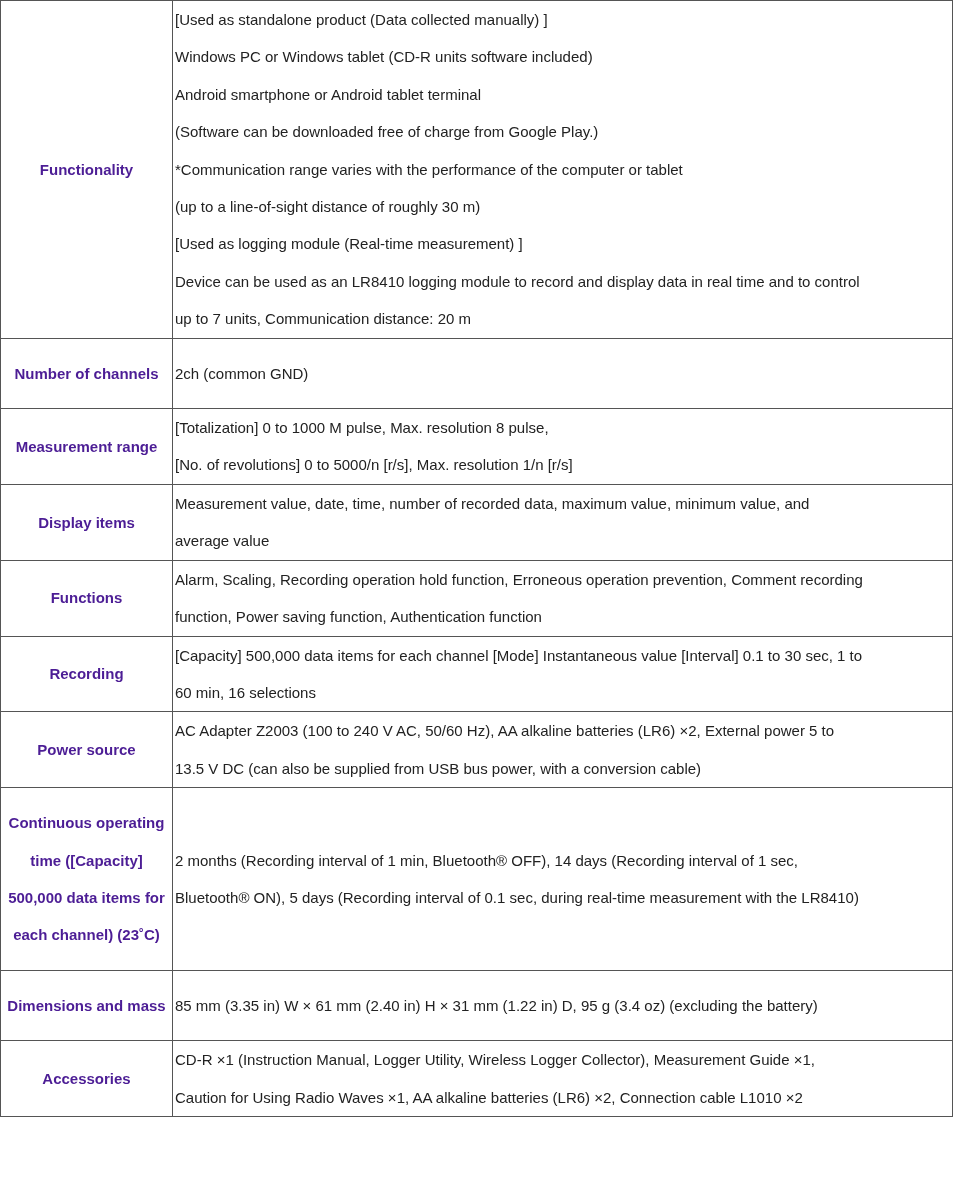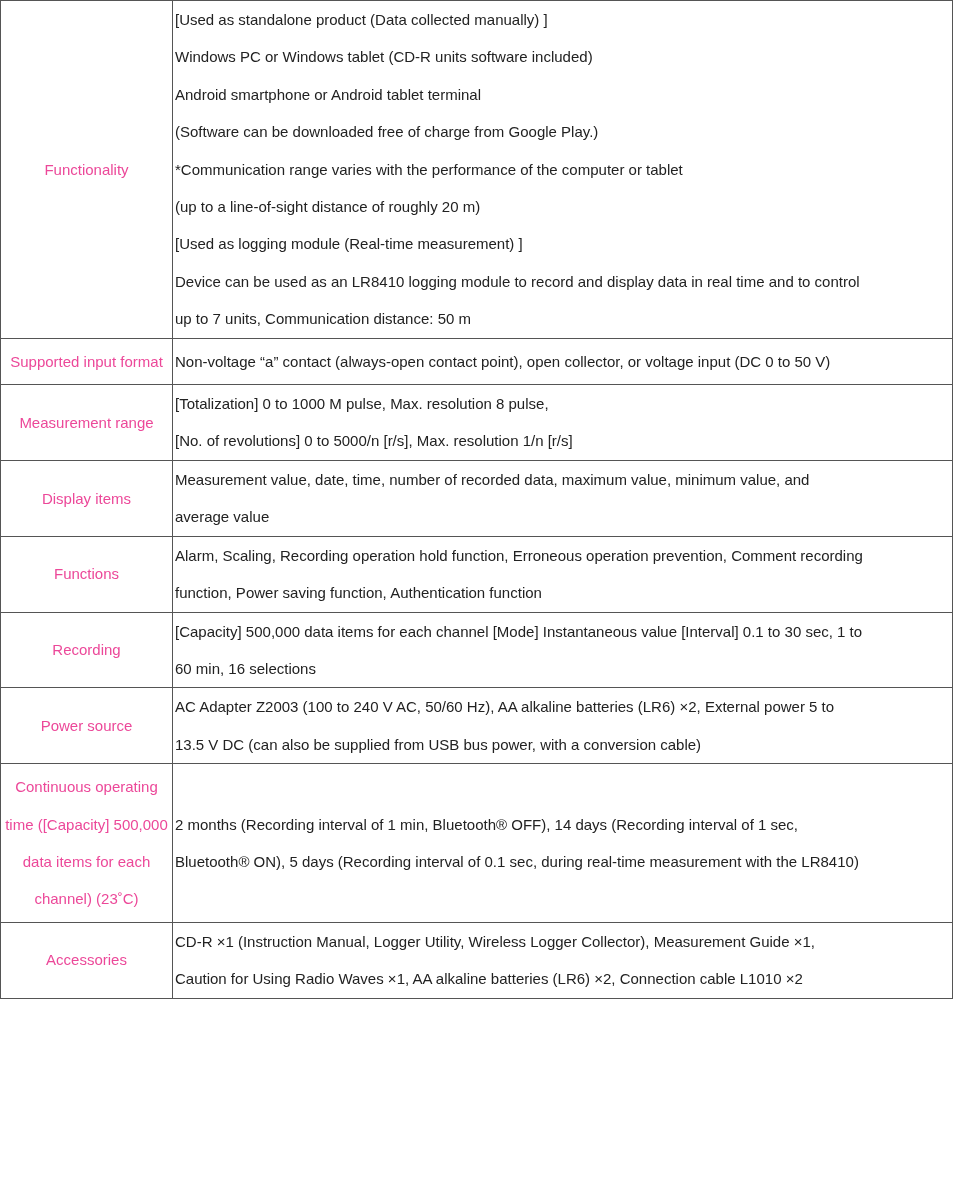--- a/index.html
+++ b/index.html
@@ -24,24 +24,24 @@
     table.spec col.label-col { width: 172px; }
     table.spec col.value-col { width: 780px; }
     table.spec td {
       border: 1px solid #555555;
       line-height: 37.4px;
       vertical-align: middle;
       padding: 0;
       margin-top: 45px;
     }
     table.spec td.label {
-      font-weight: normal;
+      font-weight: bold;
       text-align: center;
-      padding: 4px 4px;
-      color: #ec4899;
+      padding: 16px 4px;
+      color: #4c1d95;
     }
     table.spec td.value {
       text-align: left;
       padding: 0 0 0 2px;
     }
     .line { display: block; }
   </style>
 </head>
 <body>
 
@@ -53,35 +53,35 @@
   <tbody id="spec-body">
 
     <tr>
       <td class="label">Functionality</td>
       <td class="value">
         <span class="line">[Used as standalone product (Data collected manually) ]</span>
         <span class="line">Windows PC or Windows tablet (CD-R units software included)</span>
         <span class="line">Android smartphone or Android tablet terminal</span>
         <span class="line">(Software can be downloaded free of charge from Google Play.)</span>
         <span class="line">*Communication range varies with the performance of the computer or tablet</span>
-        <span class="line">(up to a line-of-sight distance of roughly 20 m)</span>
+        <span class="line">(up to a line-of-sight distance of roughly 30 m)</span>
         <span class="line">[Used as logging module (Real-time measurement) ]</span>
         <span class="line">Device can be used as an LR8410 logging module to record and display data in real time and to control</span>
-        <span class="line">up to 7 units, Communication distance: 50 m</span>
+        <span class="line">up to 7 units, Communication distance: 20 m</span>
+      </td>
+    </tr>
+
+    <tr>
+      <td class="label">Number of channels</td>
+      <td class="value">
+        <span class="line">2ch (common GND)</span>
       </td>
     </tr>
 
 
-
-    <tr>
-      <td class="label">Supported input format</td>
-      <td class="value">
-        <span class="line">Non-voltage “a” contact (always-open contact point), open collector, or voltage input (DC 0 to 50 V)</span>
-      </td>
-    </tr>
 
     <tr>
       <td class="label">Measurement range</td>
       <td class="value">
         <span class="line">[Totalization] 0 to 1000 M pulse, Max. resolution 8 pulse,</span>
         <span class="line">[No. of revolutions] 0 to 5000/n [r/s], Max. resolution 1/n [r/s]</span>
       </td>
     </tr>
 
     <tr>
@@ -117,20 +117,26 @@
     </tr>
 
     <tr>
       <td class="label">Continuous operating time ([Capacity] 500,000 data items for each channel) (23˚C)</td>
       <td class="value">
         <span class="line">2 months (Recording interval of 1 min, Bluetooth® OFF), 14 days (Recording interval of 1 sec,</span>
         <span class="line">Bluetooth® ON), 5 days (Recording interval of 0.1 sec, during real-time measurement with the LR8410)</span>
       </td>
     </tr>
 
+    <tr>
+      <td class="label">Dimensions and mass</td>
+      <td class="value">
+        <span class="line">85 mm (3.35 in) W × 61 mm (2.40 in) H × 31 mm (1.22 in) D, 95 g (3.4 oz) (excluding the battery)</span>
+      </td>
+    </tr>
 
     <tr>
       <td class="label">Accessories</td>
       <td class="value">
         <span class="line">CD-R ×1 (Instruction Manual, Logger Utility, Wireless Logger Collector), Measurement Guide ×1,</span>
         <span class="line">Caution for Using Radio Waves ×1, AA alkaline batteries (LR6) ×2, Connection cable L1010 ×2</span>
       </td>
     </tr>
   </tbody>
 </table>

